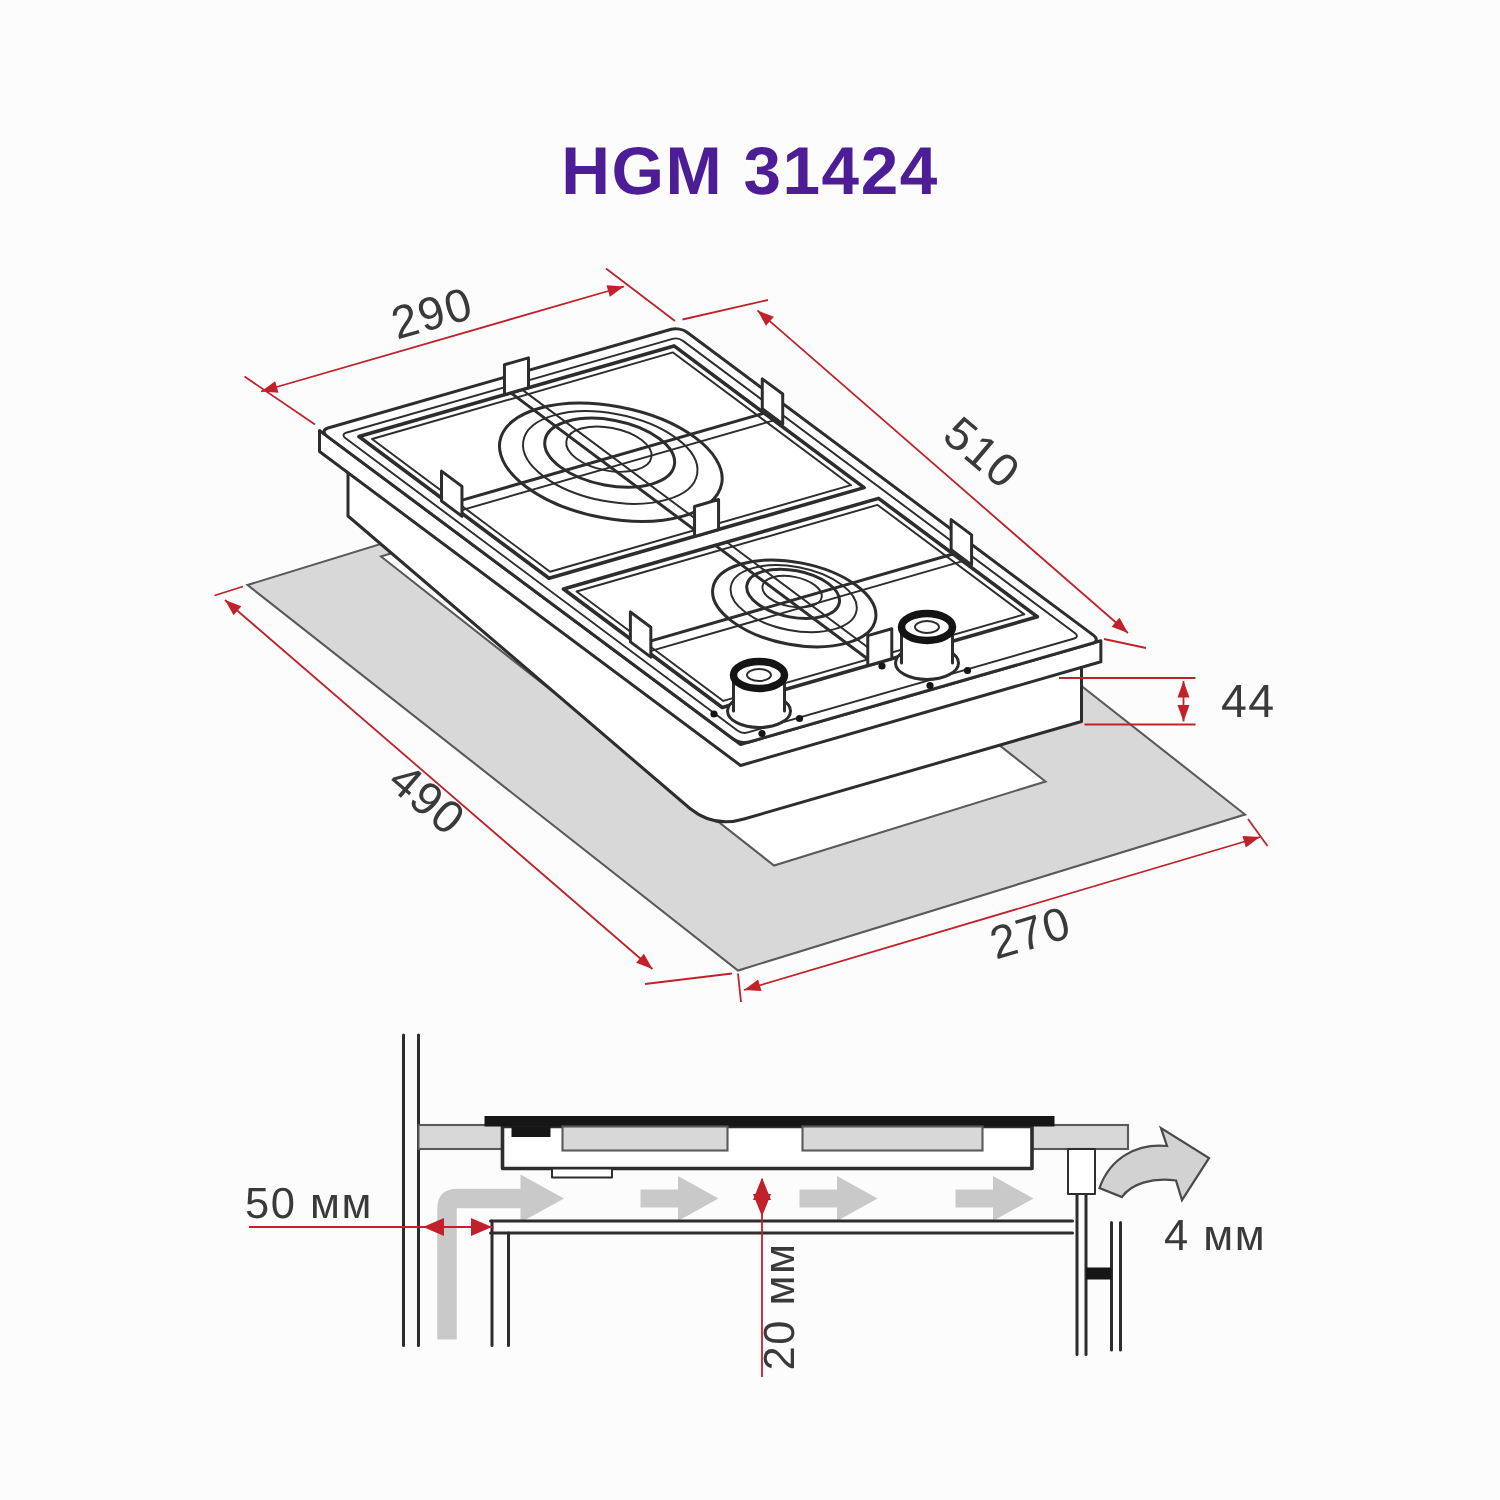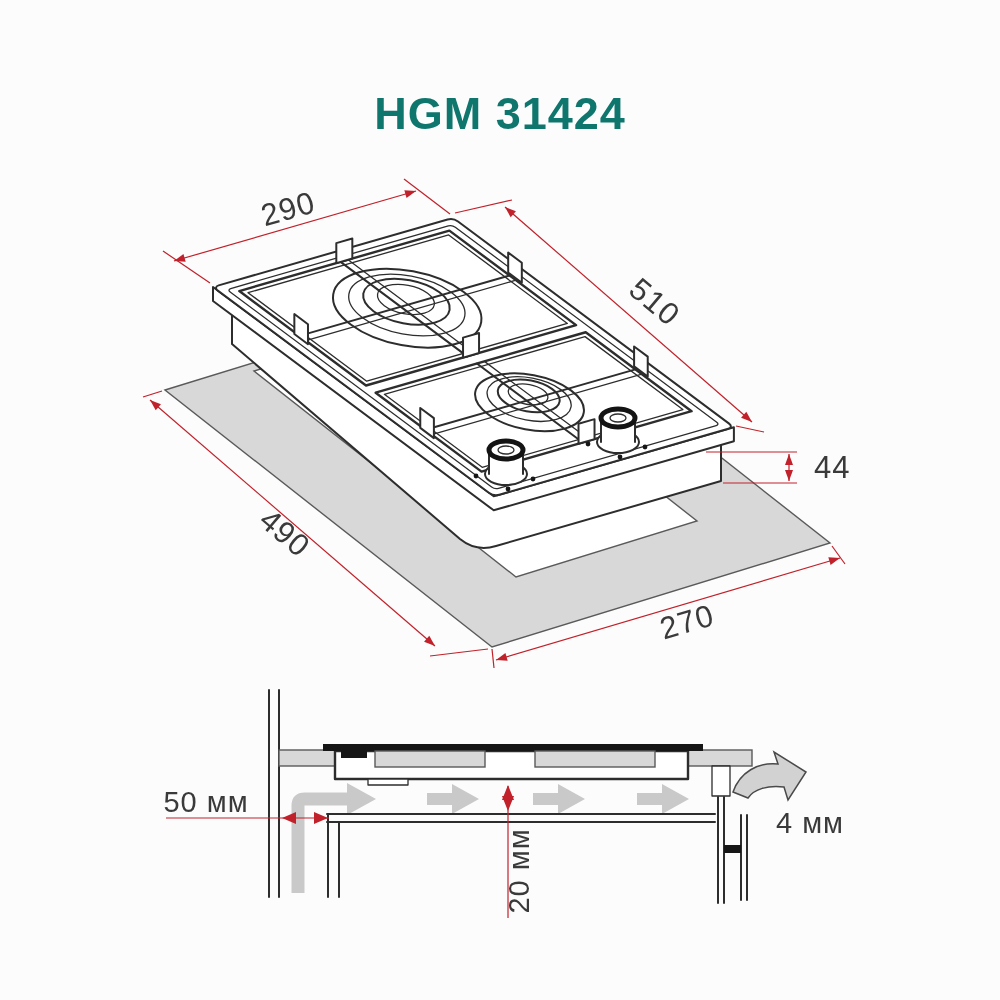--- a/index.html
+++ b/index.html
@@ -7,21 +7,21 @@
     --line-dark:#2d2d2d;
     --text-dark:#3a3a3a;
     --fill-gray:#d8d8d8;
     --flow-gray:#c9c9c9;
     --background:#fcfcfc;
   }
   html,body{margin:0;padding:0;}
   body{background:#e9e9e9;font-family:"Liberation Sans",sans-serif;}
   .canvas{position:relative;width:1000px;height:1000px;background:var(--background);overflow:hidden;margin:0 auto;}
   .page-title{position:absolute;top:88px;left:0;width:100%;text-align:center;
-    font-weight:700;font-size:45px;letter-spacing:1px;color:#0f766e;
+    font-weight:700;font-size:45px;letter-spacing:1px;color:#4c1d95;
     font-family:"Liberation Sans",sans-serif;margin:0;}
   svg{position:absolute;left:0;top:0;}
   
   .ln{stroke:var(--line-dark);fill:none;stroke-width:2;stroke-linejoin:round;stroke-linecap:round;}
   .ln-th{stroke-width:2.4;}
   .ln-thin{stroke-width:1.3;}
   .wfill{fill:#ffffff;}
   .gfill{fill:var(--fill-gray);stroke:#5a5a5a;stroke-width:1.4;}
   .blk{fill:#161616;stroke:none;}
   .flow{fill:var(--flow-gray);stroke:none;}

